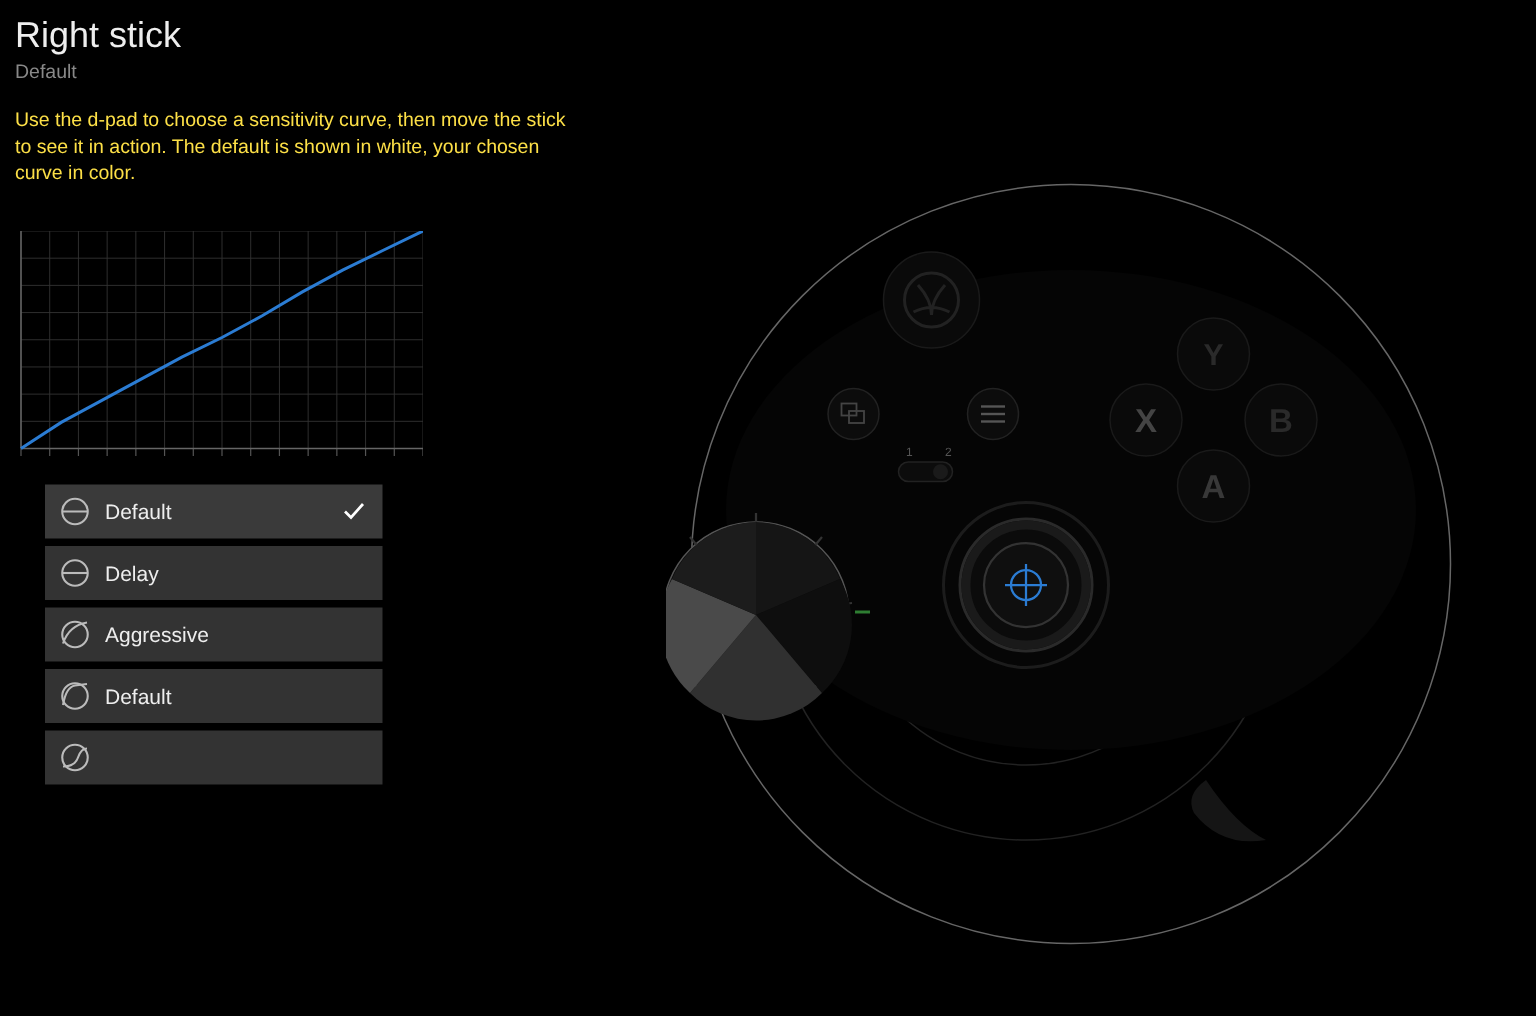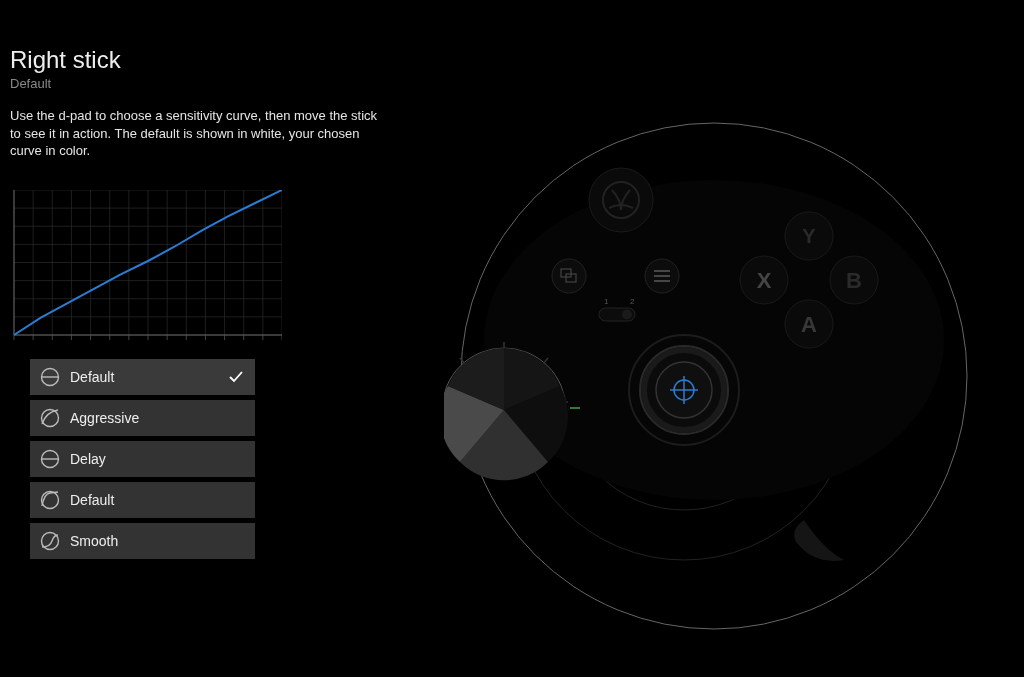--- a/index.html
+++ b/index.html
@@ -6,36 +6,35 @@
   body {
     width: 1024px;
     height: 677px;
     background: #000;
     color: #fff;
     font-family: "Segoe UI", Arial, sans-serif;
     overflow: hidden;
     position: relative;
   }
   .header {
-    padding: 22px 10px 0 10px;
-    margin-top: 24px;
+    padding: 10px 10px 0 10px;
   }
   .title {
     font-size: 24px;
     font-weight: 300;
     color: #eee;
   }
   .subtitle {
     font-size: 13px;
     color: #888;
     margin-top: 2px;
   }
   .instructions {
     font-size: 13px;
-    color: #e5e5e5;
+    color: #fde047;
     margin-top: 16px;
     max-width: 380px;
     line-height: 1.35;
   }
   .chart {
     margin: 30px 0 0 10px;
     width: 272px;
     height: 155px;
     position: relative;
   }
@@ -146,51 +145,50 @@
       <span class="check">
         <svg width="16" height="16" viewBox="0 0 16 16">
           <path d="M2 8 L6 12 L14 3" fill="none" stroke="#fff" stroke-width="1.8"></path>
         </svg>
       </span>
     </div>
     <div class="option">
       <span class="curve-icon">
         <svg width="20" height="20" viewBox="0 0 20 20">
           <circle cx="10" cy="10" r="8.5" fill="none" stroke="#bbb" stroke-width="1.4"></circle>
+          <path d="M2 10 L18 10" fill="none" stroke="#bbb" stroke-width="1.4"></path>
+        </svg>
+      </span>
+      <span class="label">Delay</span>
+    </div>
+    <div class="option">
+      <span class="curve-icon">
+        <svg width="20" height="20" viewBox="0 0 20 20">
+          <circle cx="10" cy="10" r="8.5" fill="none" stroke="#bbb" stroke-width="1.4"></circle>
           <path d="M2 16 Q6 4 18 2" fill="none" stroke="#bbb" stroke-width="1.4"></path>
         </svg>
       </span>
       <span class="label">Aggressive</span>
     </div>
     <div class="option">
       <span class="curve-icon">
         <svg width="20" height="20" viewBox="0 0 20 20">
           <circle cx="10" cy="10" r="8.5" fill="none" stroke="#bbb" stroke-width="1.4"></circle>
-          <path d="M2 10 L18 10" fill="none" stroke="#bbb" stroke-width="1.4"></path>
-        </svg>
-      </span>
-      <span class="label">Delay</span>
-    </div>
-    <div class="option">
-      <span class="curve-icon">
-        <svg width="20" height="20" viewBox="0 0 20 20">
-          <circle cx="10" cy="10" r="8.5" fill="none" stroke="#bbb" stroke-width="1.4"></circle>
           <path d="M2 16 Q4 4 10 3 L18 2" fill="none" stroke="#bbb" stroke-width="1.4"></path>
         </svg>
       </span>
       <span class="label">Default</span>
     </div>
     <div class="option">
       <span class="curve-icon">
         <svg width="20" height="20" viewBox="0 0 20 20">
           <circle cx="10" cy="10" r="8.5" fill="none" stroke="#bbb" stroke-width="1.4"></circle>
           <path d="M2 16 Q10 16 12 10 Q14 4 18 4" fill="none" stroke="#bbb" stroke-width="1.4"></path>
         </svg>
       </span>
-      <span class="label">Smooth</span>
     </div>
   </div>
 
 <div class="viz">
   <svg width="540" height="540" viewBox="0 0 540 540">
 
     <circle cx="270" cy="286" r="253" fill="none" stroke="#666" stroke-width="1"></circle>
 
     <circle cx="240" cy="300" r="170" fill="none" stroke="#222" stroke-width="1"></circle>
     <circle cx="240" cy="300" r="120" fill="none" stroke="#222" stroke-width="1"></circle>

